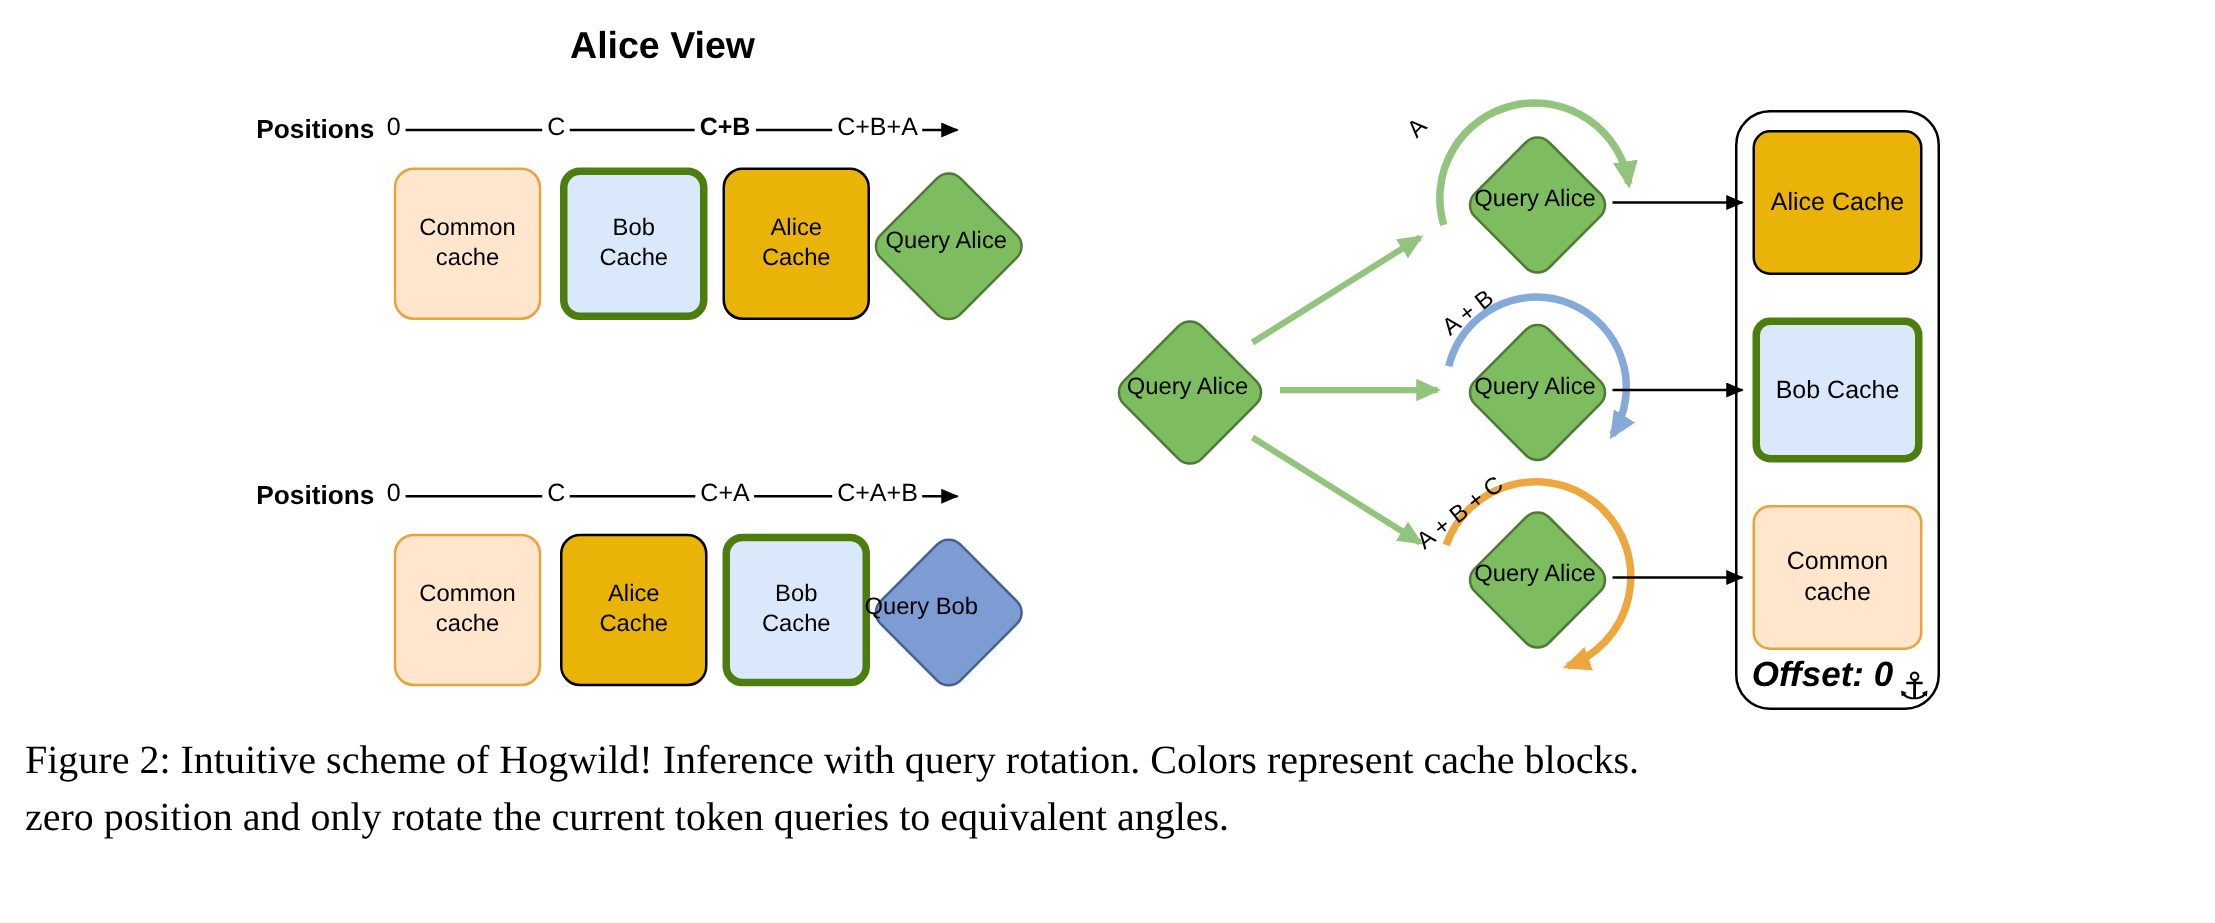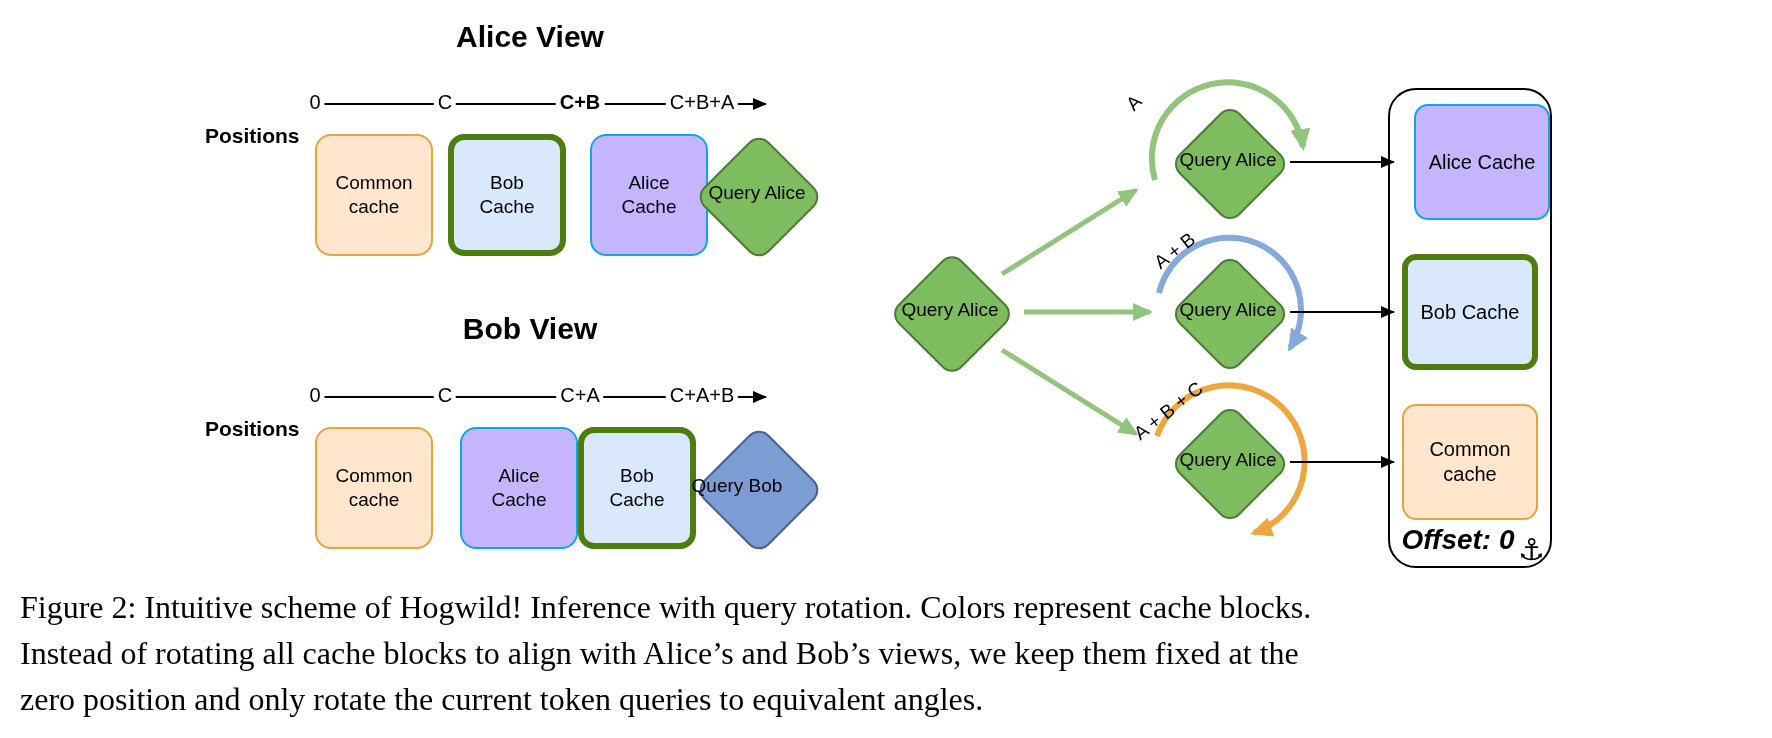--- a/index.html
+++ b/index.html
@@ -1,26 +1,26 @@
 <!DOCTYPE html>
 <html><head>
 <meta charset="utf-8">
 <style>
   html,body{margin:0;padding:0;background:#fff;}
   .stage{position:relative;width:1772px;height:738px;background:#fff;overflow:hidden;
          font-family:"Liberation Sans",sans-serif;color:#000;padding-left:36px;}
   .layer{position:absolute;left:0;top:0;}
   .sec-title{position:absolute;font-weight:bold;font-size:30px;text-align:center;}
-  .pos-label{position:absolute;font-weight:bold;font-size:21px;margin-top:32px;}
+  .pos-label{position:absolute;font-weight:bold;font-size:21px;}
   .tick{position:absolute;transform:translateX(-50%);background:#fff;padding:0 4px;font-size:20px;}
   .block{position:absolute;width:118px;height:122px;border-radius:16px;display:flex;align-items:center;
          justify-content:center;text-align:center;font-size:19px;line-height:1.25;padding:0 8px;box-sizing:border-box;}
   .b-orange{background:#ffe6cc;border:2px solid #e8a33d;}
   .b-blue{background:#dae8fc;border:6px solid #4d7c0f;}
-  .b-green{background:#c4b5fd;border:2px solid #0ea5e9;margin-left:12px;}
+  .b-green{background:#eab308;border:2px solid #000000;}
   .diamond{position:absolute;transform:rotate(45deg);border-radius:14px;}
   .d-green{background:#7dbd5f;border:2px solid #4e7a35;}
   .d-blue{background:#7e9cd4;border:2px solid #46618f;}
   .dlabel{position:absolute;text-align:center;font-size:19px;line-height:1.2;}
   .rot-label{position:absolute;font-size:19px;white-space:nowrap;}
   .container-box{position:absolute;left:1388px;top:88px;width:164px;height:480px;
                  border:2px solid #000;border-radius:28px;background:transparent;box-sizing:border-box;}
   .cache-block{position:absolute;left:1402px;width:136px;height:116px;border-radius:14px;display:flex;
                align-items:center;justify-content:center;text-align:center;font-size:20px;line-height:1.25;
                padding:0 12px;box-sizing:border-box;}
@@ -75,21 +75,20 @@
   <span class="tick" style="left:445px;top:91px;">C</span>
   <span class="tick" style="left:580px;top:91px;font-weight:bold;">C+B</span>
   <span class="tick" style="left:702px;top:91px;">C+B+A</span>
 
   <div class="block b-orange" style="left:315px;top:134px;">Common cache</div>
   <div class="block b-blue" style="left:448px;top:134px;">Bob Cache</div>
   <div class="block b-green" style="left:578px;top:134px;">Alice Cache</div>
   <div class="diamond d-green" style="left:713px;top:151px;width:88px;height:88px;"></div>
   <div class="dlabel" style="left:700px;top:182px;width:114px;">Query Alice</div>
 
-  <div class="sec-title" style="left:330px;top:312px;width:400px;">Bob View</div>
   <div class="pos-label" style="left:205px;top:385px;">Positions</div>
   <span class="tick" style="left:315px;top:384px;">0</span>
   <span class="tick" style="left:445px;top:384px;">C</span>
   <span class="tick" style="left:580px;top:384px;">C+A</span>
   <span class="tick" style="left:702px;top:384px;">C+A+B</span>
 
   <div class="block b-orange" style="left:315px;top:427px;">Common cache</div>
   <div class="block b-green" style="left:448px;top:427px;">Alice Cache</div>
   <div class="block b-blue" style="left:578px;top:427px;">Bob Cache</div>
   <div class="diamond d-blue" style="left:713px;top:444px;width:88px;height:88px;"></div>
@@ -114,17 +113,16 @@
 
   <div class="container-box"></div>
   <div class="cache-block b-green" style="top:104px;">Alice Cache</div>
   <div class="cache-block b-blue" style="top:254px;">Bob Cache</div>
   <div class="cache-block b-orange" style="top:404px;">Common cache</div>
   <div class="offset">Offset: 0</div>
   <div class="anchor">⚓</div>
 
   <div class="caption">
     <div>Figure 2: Intuitive scheme of Hogwild! Inference with query rotation. Colors represent cache blocks.</div>
-    <div>Instead of rotating all cache blocks to align with Alice’s and Bob’s views, we keep them fixed at the</div>
     <div>zero position and only rotate the current token queries to equivalent angles.</div>
   </div>
 
 </div>
 
 </body></html>

